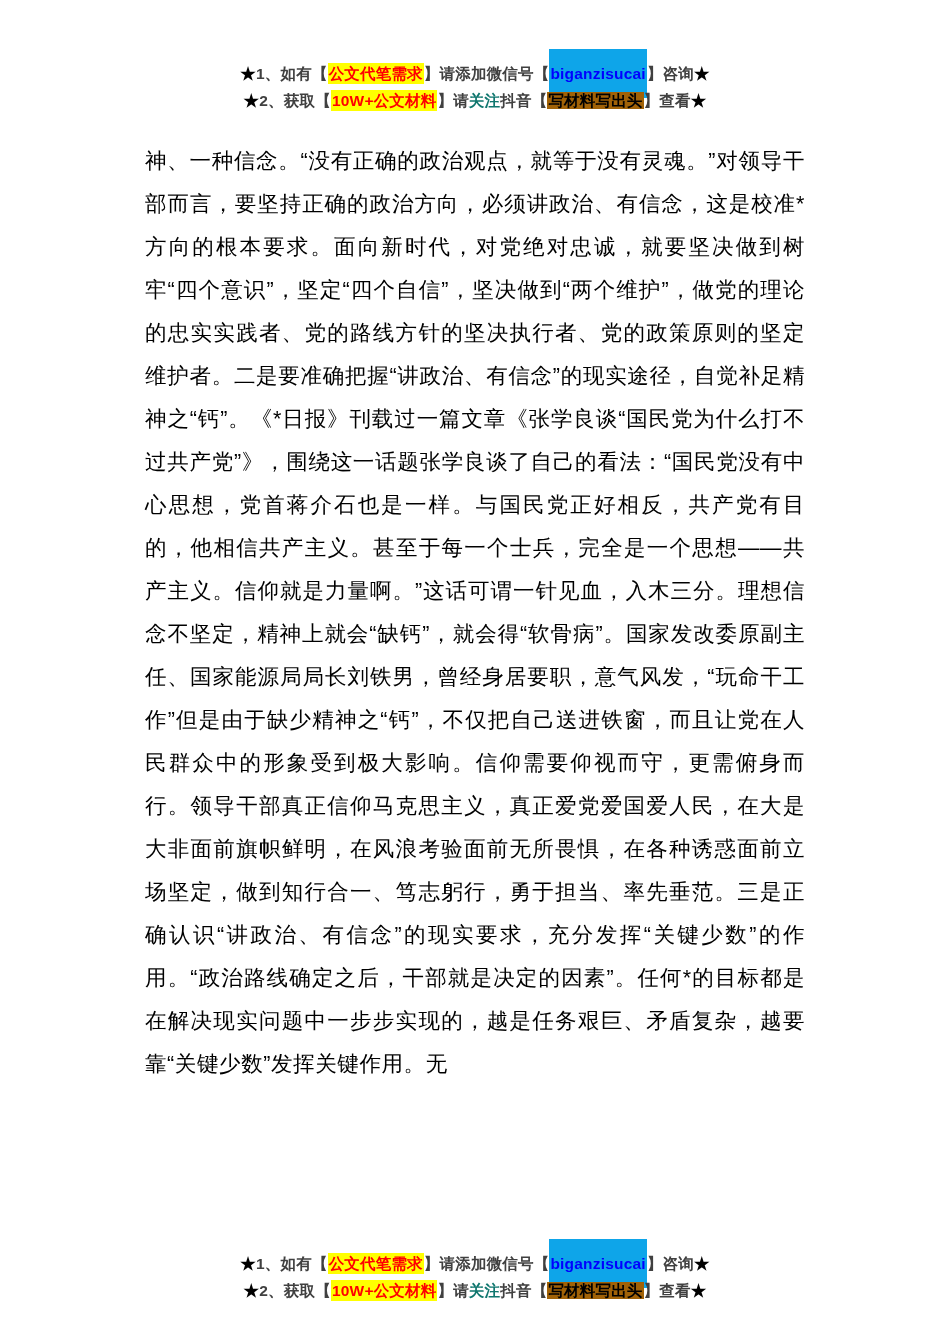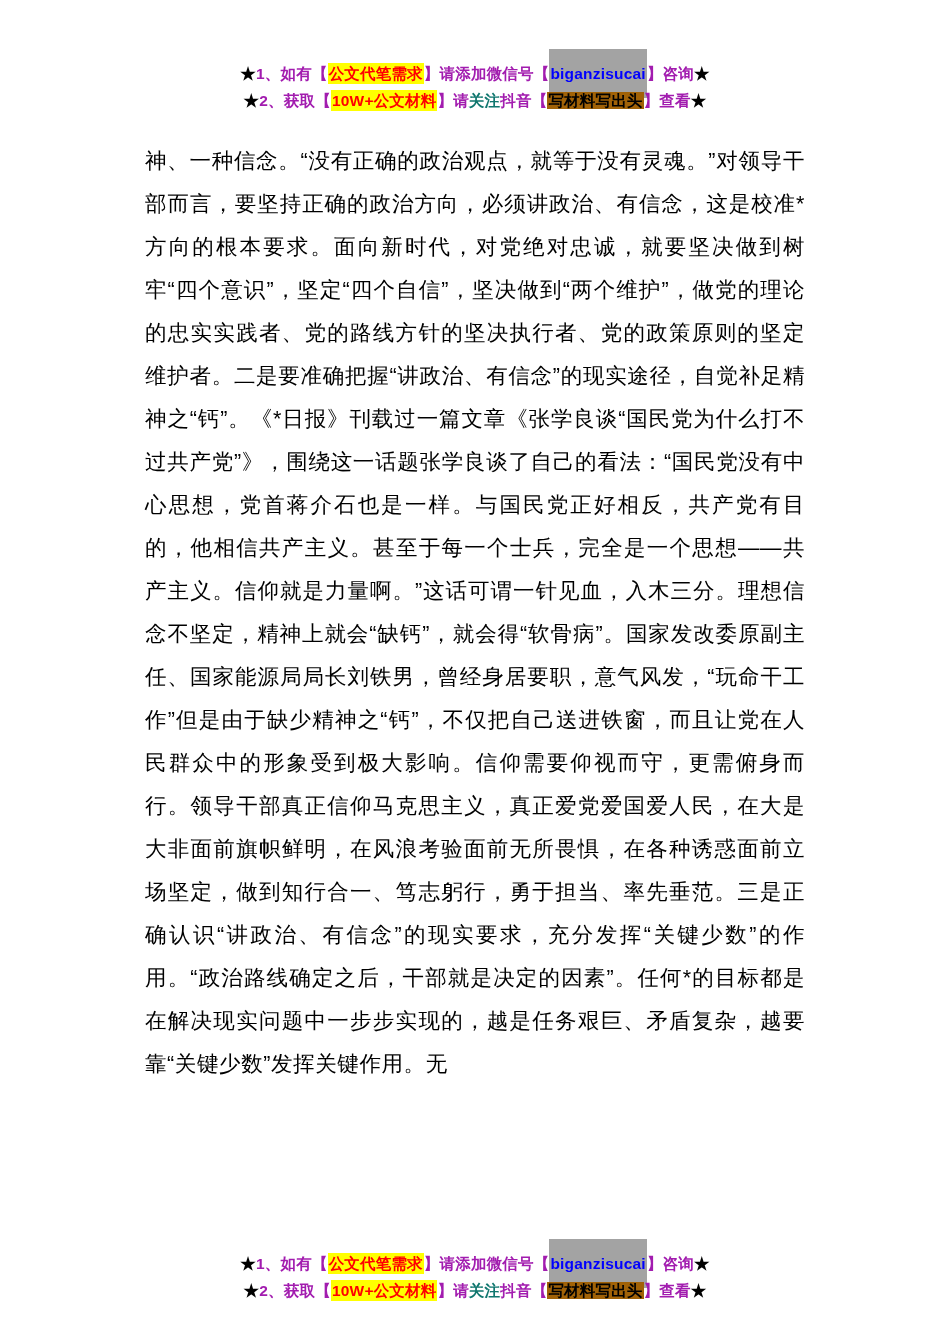--- a/index.html
+++ b/index.html
@@ -42,30 +42,30 @@
     letter-spacing: 0.2px;
     white-space: nowrap;
   }
   .star { color: #000; }
   .hl-yellow-red {
     background: #ffff00;
     color: #ff0000;
     padding: 2px 1px;
   }
   .hl-yellow-blue {
-    background: #a3a3a3;
+    background: #0ea5e9;
     color: #0000ff;
     padding: 16px 1px;
   }
   .hl-yellow-black {
     background: #a16207;
     color: #000000;
     padding: 0 1px;
   }
-  .plain { color: #a21caf; }
+  .plain { color: #404040; }
   .red-plain { color: #0f766e; }
 
   
   .doc-body {
     margin-top: 26px;
     font-size: 21.5px;
     line-height: 43px;
     text-align: justify;
     text-justify: inter-ideograph;
     letter-spacing: 0.6px;

